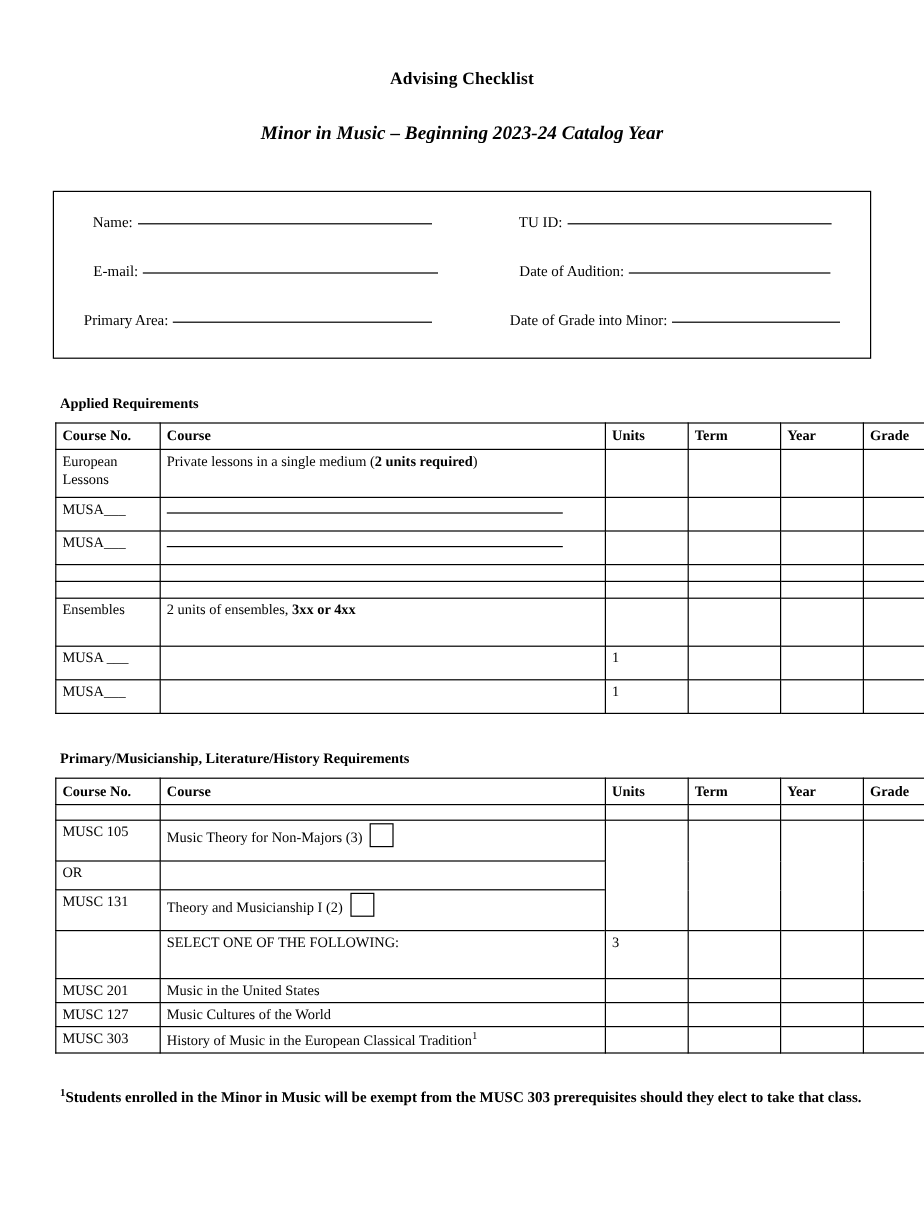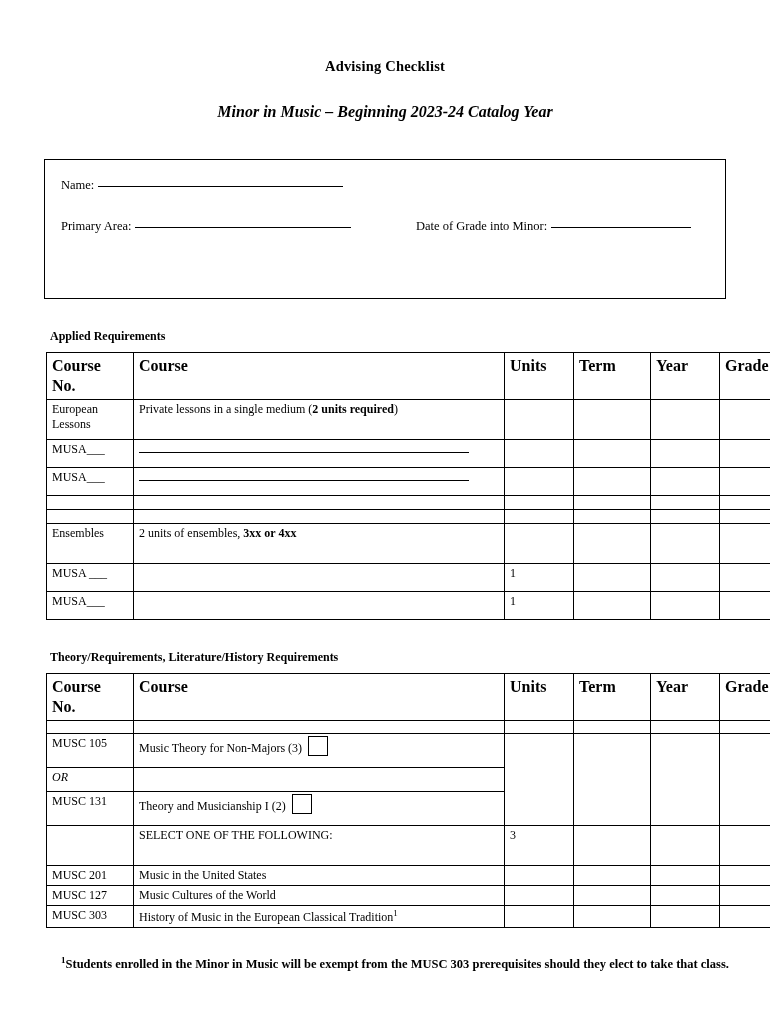--- a/index.html
+++ b/index.html
@@ -43,20 +43,21 @@
     border: 1px solid #000;
     padding: 18px 16px 16px 16px;
     box-sizing: border-box;
     height: 140px;
   }
   .info-row {
     display: flex;
     align-items: baseline;
     margin-bottom: 26px;
     font-size: 12.5px;
+    justify-content: center;
   }
   .info-row:last-child { margin-bottom: 0; }
   .info-cell {
     display: flex;
     align-items: baseline;
     white-space: nowrap;
   }
   .info-cell.left { width: 355px; }
   .info-cell .lbl { margin-right: 4px; }
   .rule {
@@ -85,21 +86,21 @@
     border: 1px solid #000;
     font-size: 12px;
     padding: 2px 5px;
     vertical-align: top;
     text-align: left;
     font-weight: normal;
     line-height: 1.25;
   }
   table.grid th {
     font-weight: bold;
-    font-size: 16px;
+    font-size: 12px;
     padding: 3px 5px;
   }
   th.c-no, td.c-no { width: 76px; }
   th.c-course, td.c-course { width: 360px; }
   th.c-units, td.c-units { width: 58px; }
   th.c-term, td.c-term { width: 66px; margin-left: 39px; }
   th.c-year, td.c-year { width: 58px; }
   th.c-grade, td.c-grade { width: 62px; }
 
   
@@ -121,50 +122,62 @@
     display: inline-block;
     width: 18px;
     height: 18px;
     border: 1px solid #000;
     vertical-align: -4px;
     margin-left: 6px;
   }
   .or-cell {
     text-align: center;
     font-weight: bold;
-    font-style: italic;
   }
   .select-one {
     font-weight: bold;
     padding-left: 8px;
   }
   .footnote {
     font-size: 12.5px;
     font-weight: bold;
     margin: 26px 0 0 6px;
     line-height: 1.45;
     width: 690px;
-    text-align: center;
   }
   sup { font-size: 9px; vertical-align: super; }
   .cell-pad-top { padding-top: 10px; }
 </style>
 </head>
 <body>
 
 <div class="page">
 
   <div class="title">Advising Checklist</div>
   <div class="subtitle">Minor in Music – Beginning 2023-24 Catalog Year</div>
 
   <div class="info-box">
     <div class="info-row">
       <div class="info-cell left">
         <span class="lbl">Name:</span>
         <span class="rule" style="width:245px"></span>
+      </div>
+      <div class="info-cell">
+        <span class="lbl">TU ID:</span>
+        <span class="rule" style="width:220px"></span>
+      </div>
+    </div>
+    <div class="info-row">
+      <div class="info-cell left">
+        <span class="lbl">E-mail:</span>
+        <span class="rule" style="width:246px"></span>
+      </div>
+      <div class="info-cell">
+        <span class="lbl">Date of Audition:</span>
+        <span class="rule" style="width:168px"></span>
       </div>
     </div>
     <div class="info-row">
       <div class="info-cell left">
         <span class="lbl">Primary Area:</span>
         <span class="rule" style="width:216px"></span>
       </div>
       <div class="info-cell">
         <span class="lbl">Date of Grade into Minor:</span>
         <span class="rule" style="width:140px"></span>
@@ -250,21 +263,21 @@
         <td class="c-no">MUSA___</td>
         <td class="c-course"></td>
         <td class="c-units">1</td>
         <td class="c-term"></td>
         <td class="c-year"></td>
         <td class="c-grade"></td>
       </tr>
     </tbody>
   </table>
 
-  <div class="section-heading">Theory/Requirements, Literature/History Requirements</div>
+  <div class="section-heading">Primary/Musicianship, Literature/History Requirements</div>
 
   <table class="grid">
     <thead>
       <tr>
         <th class="c-no">Course No.</th>
         <th class="c-course">Course</th>
         <th class="c-units">Units</th>
         <th class="c-term">Term</th>
         <th class="c-year">Year</th>
         <th class="c-grade">Grade</th>

